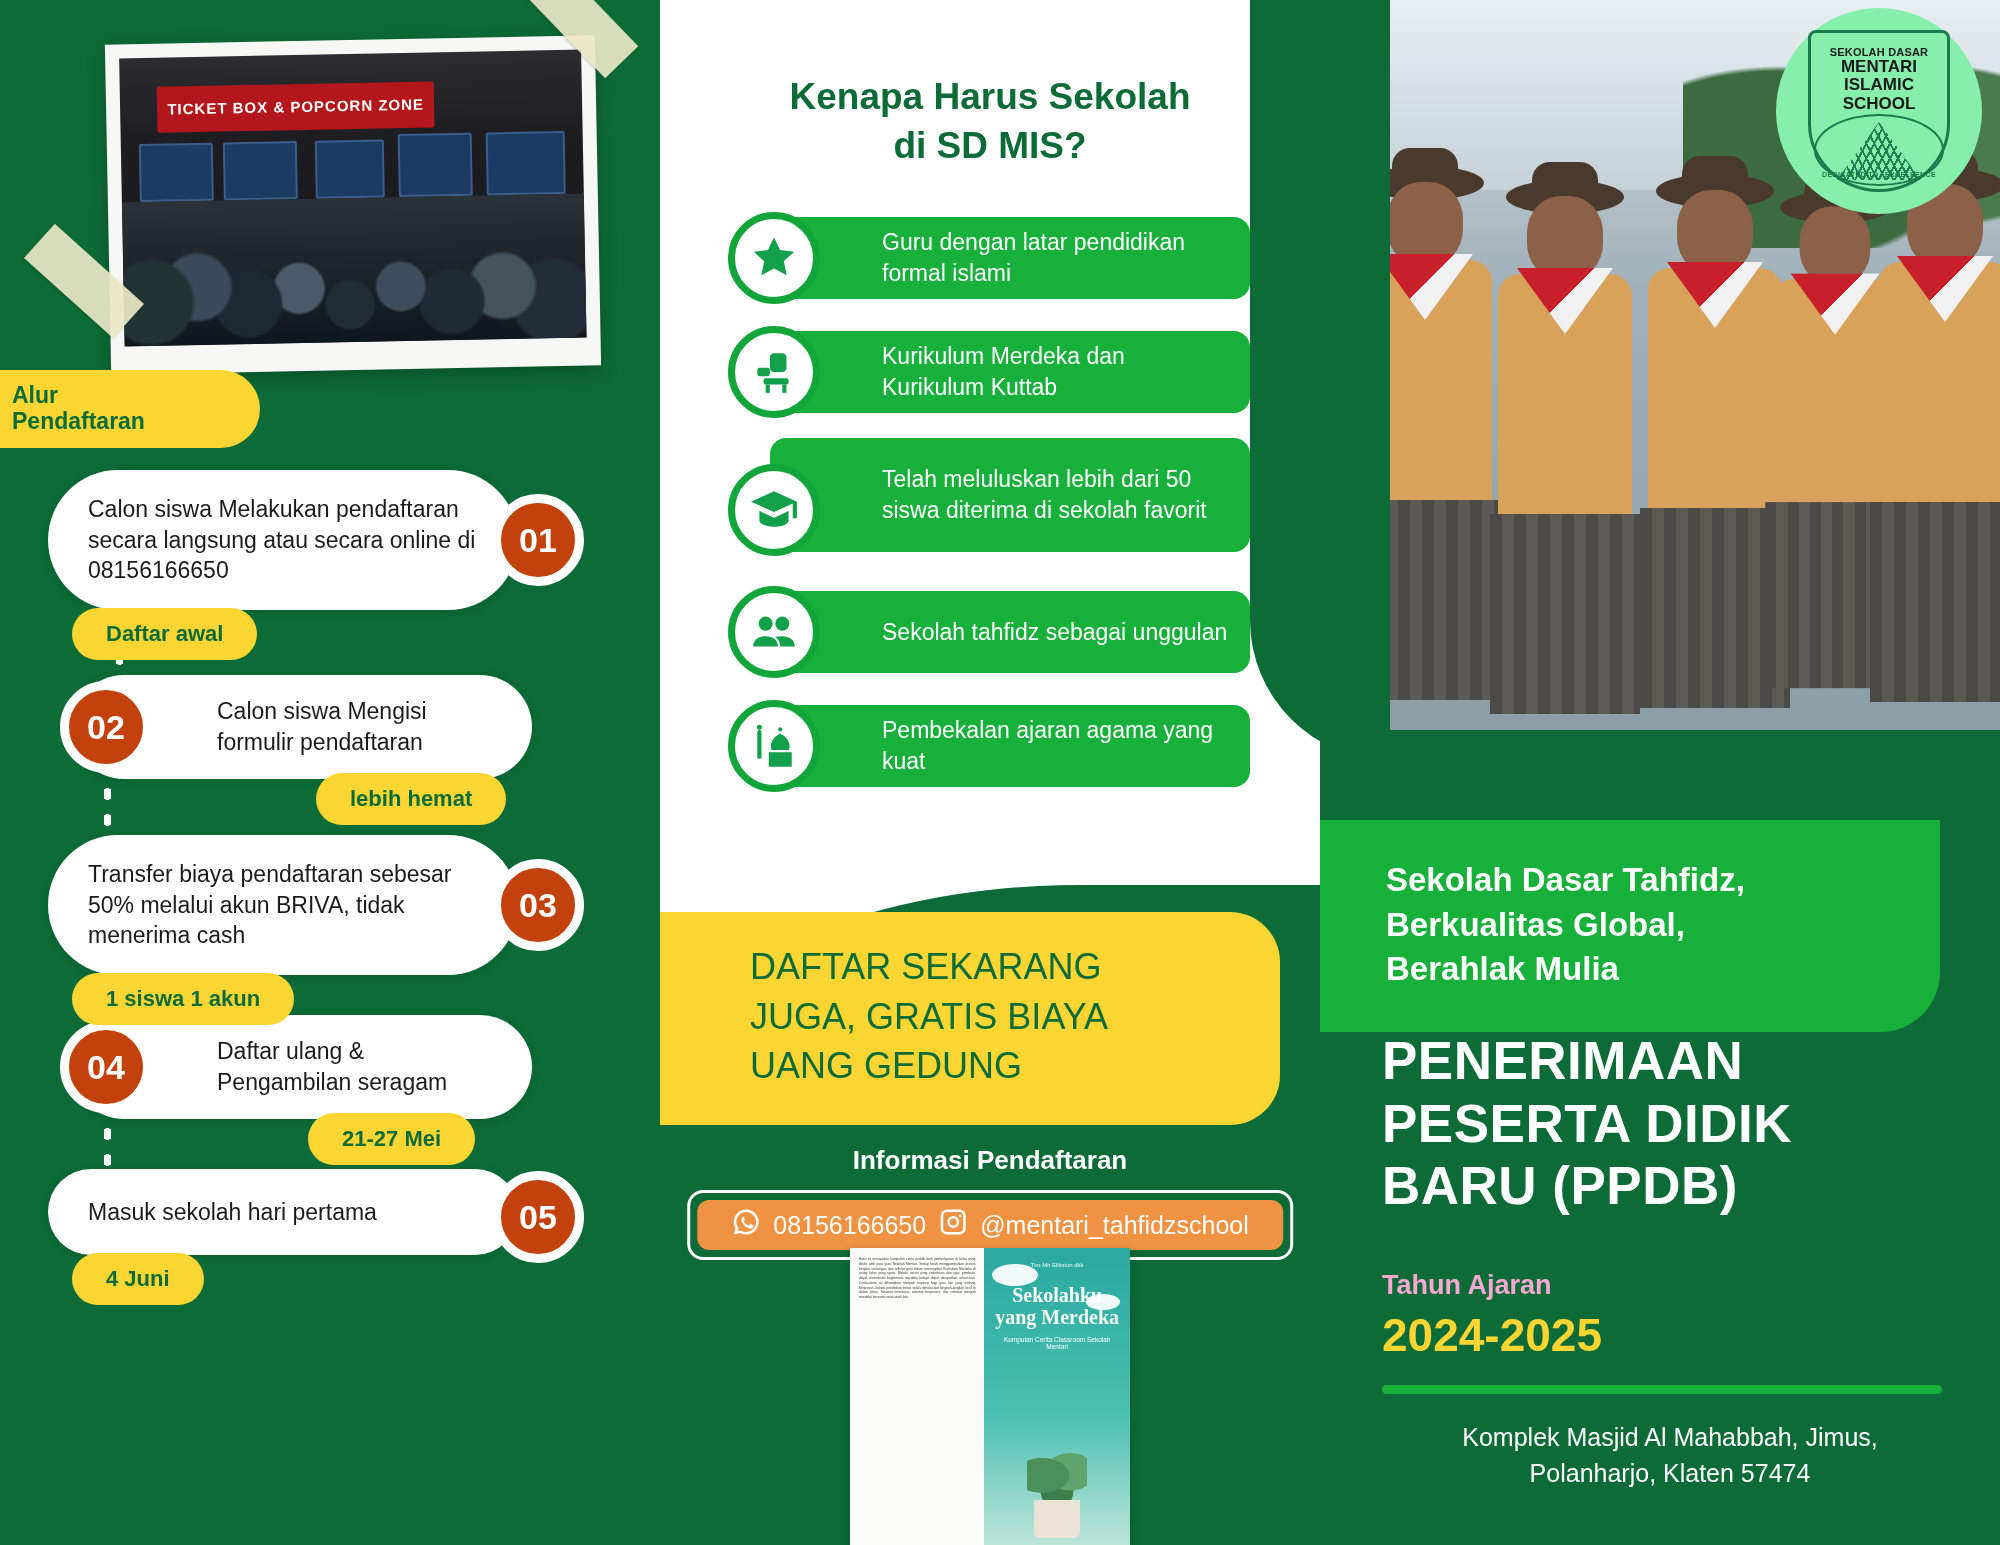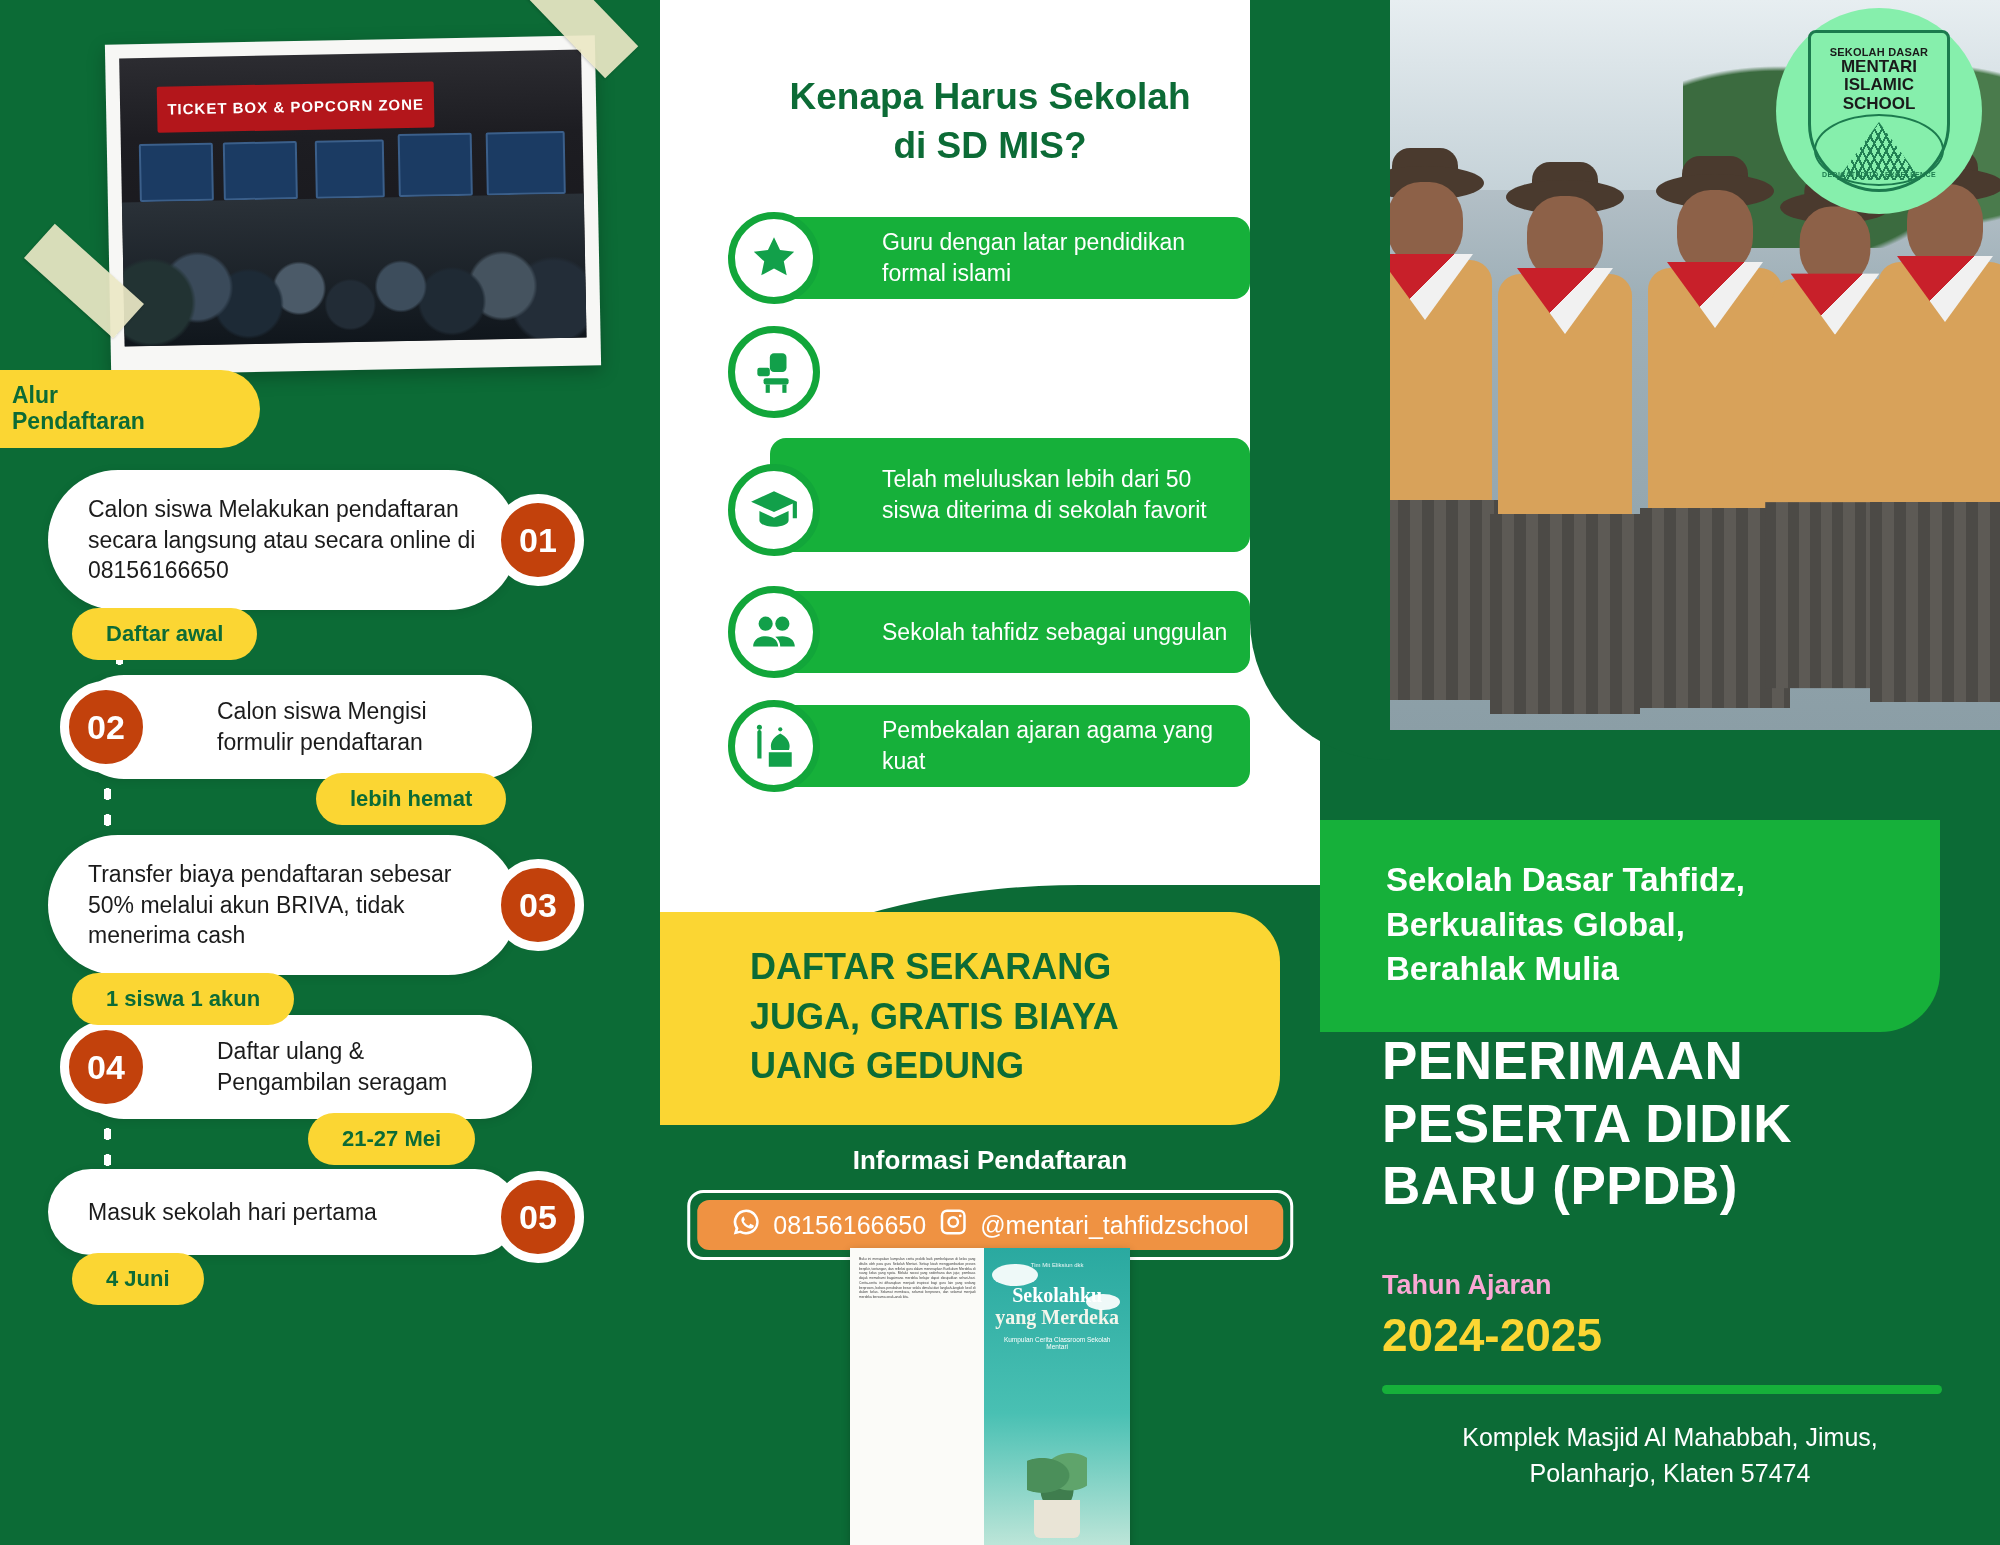--- a/index.html
+++ b/index.html
@@ -181,21 +181,21 @@
   .feat-icon svg { width: 50px; height: 50px; fill: #12a04a; }
 
   .cta {
     position: absolute;
     left: 0; top: 912px;
     width: 620px;
     background: #fbd633;
     border-radius: 0 50px 50px 0;
     padding: 30px 40px 34px 90px;
     color: #0c6b36;
-    font-weight: bold; font-size: 36px; line-height: 1.38;
+    font-weight: normal; font-size: 36px; line-height: 1.38;
     z-index: 3;
   }
   .info-title {
     position: absolute; left: 0; top: 1145px; width: 660px;
     text-align: center; color: #fff; font-weight: bold; font-size: 26px;
     z-index: 3;
   }
   .contact-badge {
     position: absolute; left: 50%; top: 1190px;
     transform: translateX(-50%);
@@ -446,20 +446,21 @@
       <div class="feature" style="height:96px">
         <div class="feat-pill" style="top:7px;height:82px">Guru dengan latar pendidikan formal islami</div>
         <div class="feat-icon">
           <svg viewBox="0 0 24 24">
               <path d="M12 2l2.9 6.2 6.8.8-5 4.6 1.4 6.7L12 17l-6.1 3.3L7.3 13.6l-5-4.6 6.8-.8z"></path>
             </svg>
         </div>
       </div>
 
       <div class="feature" style="height:96px">
+        <div class="feat-pill" style="top:7px;height:82px">Kurikulum Merdeka dan Kurikulum Kuttab</div>
         <div class="feat-icon">
           <svg viewBox="0 0 24 24">
               <rect x="10" y="3" width="8" height="9" rx="2"></rect>
               <rect x="4" y="10" width="6" height="4" rx="1"></rect>
               <rect x="7" y="15" width="12" height="3" rx="1"></rect>
               <rect x="8" y="18" width="2" height="4"></rect>
               <rect x="16" y="18" width="2" height="4"></rect>
             </svg>
         </div>
       </div>

